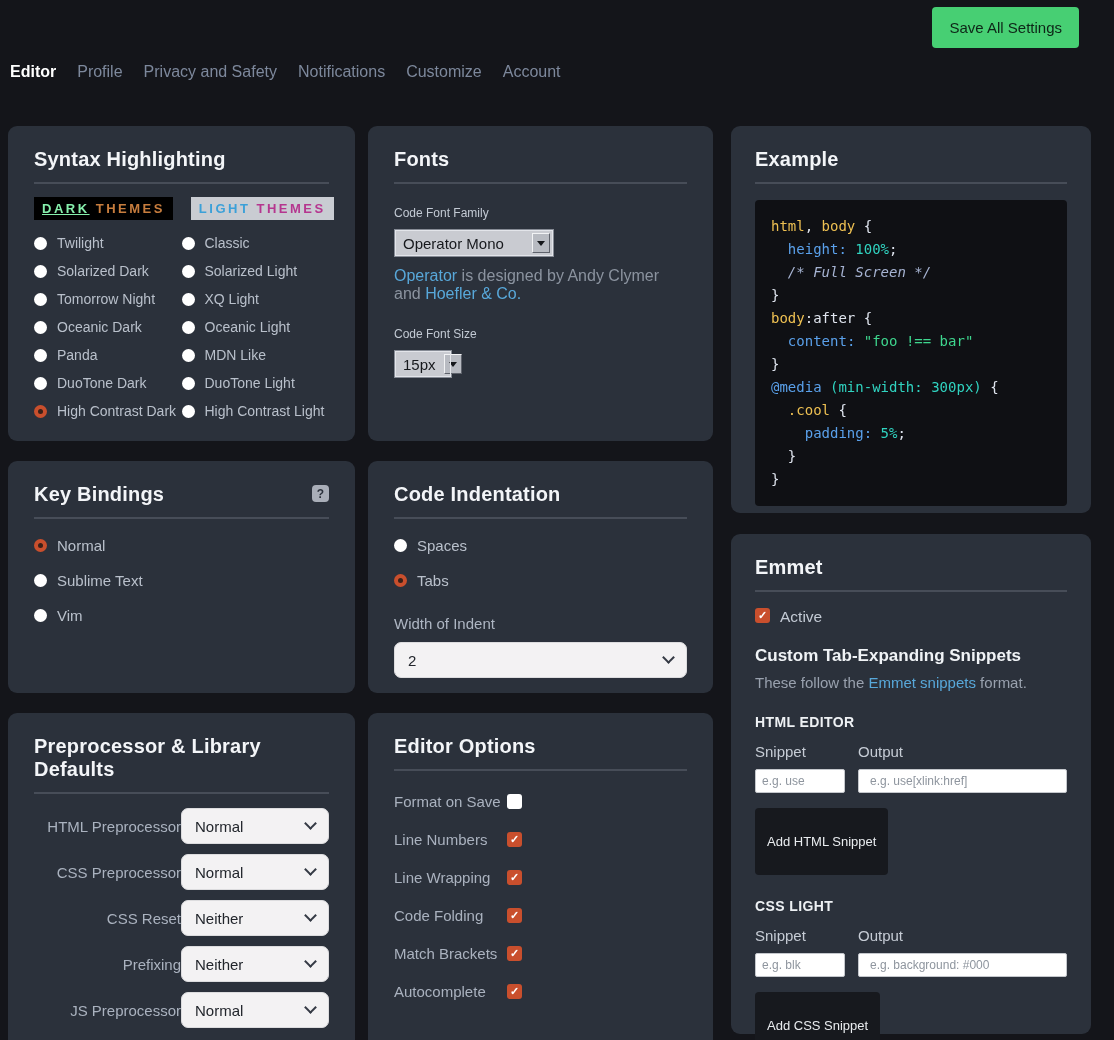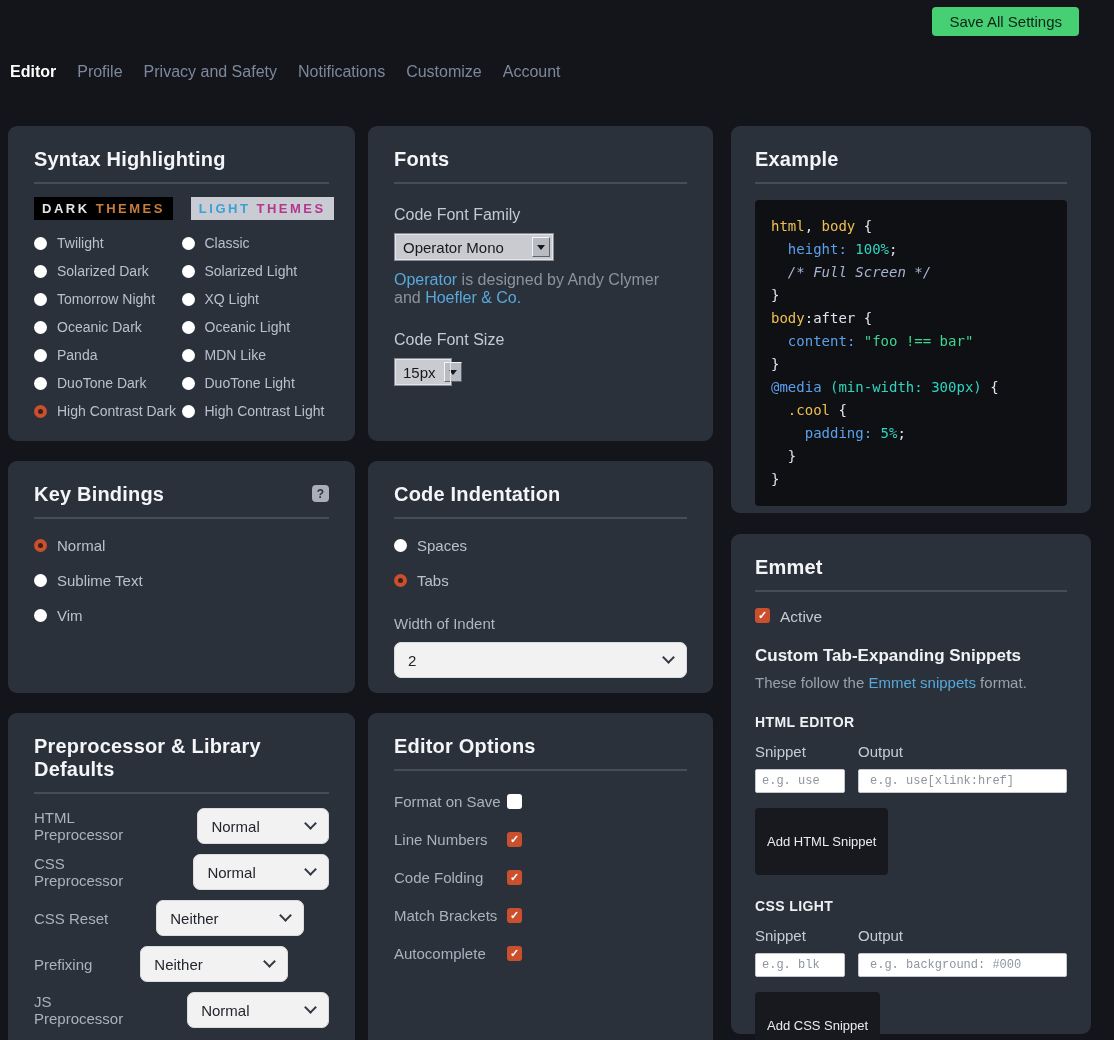--- a/index.html
+++ b/index.html
@@ -6,21 +6,21 @@
   html,body { width:1114px; height:1040px; }
   body {
     background:#14151a;
     font-family:"Liberation Sans", sans-serif;
     position:relative;
     overflow:hidden;
     color:#b9c0cb;
   }
   
   .save-btn {
-    position:absolute; top:7px; right:35px; height:29px;
+    position:absolute; top:7px; right:35px; height:41px;
     background:#47cf73; color:#0e2517; border:none; border-radius:4px;
     font-family:"Liberation Sans", sans-serif; font-size:15px; padding:0 17px; cursor:pointer;
   }
   .nav { position:absolute; top:63px; left:10px; display:flex; gap:21px; font-size:16px; }
   .nav-item { color:#7d889c; cursor:pointer; }
   .nav-item.active { color:#ffffff; font-weight:bold; }
   
   .col { position:absolute; top:110px;margin-top:16px; }
   .col1 { left:8px;   width:347px; }
   .col2 { left:368px; width:345px; }
@@ -37,21 +37,21 @@
   .h-fonts   { height:315px; margin-bottom:20px; }
   .h-indent  { height:232px; margin-bottom:20px; }
   .h-edopts  { height:344px; }
   .h-example { height:387px; margin-bottom:21px; padding-left:24px; padding-right:24px; }
   .h-emmet   { height:500px; margin-bottom:17px; padding-left:24px; padding-right:24px; }
   .h-sliver  { height:40px; }
   
   .badges { display:flex; gap:18px; margin-top:13px; }
   .badge { font-size:13px; font-weight:bold; letter-spacing:2.5px; padding:4px 8px; white-space:nowrap; }
   .badge.dark  { background:#000000; }
-  .badge.dark .p1 { color:#e5e5e5; }
+  .badge.dark .p1 { color:#86efac;text-decoration:underline; }
   .badge.dark .p2 { color:#c77d3e; }
   .badge.light { background:#c9ccd2; }
   .badge.light .p1 { color:#3ba0d8; }
   .badge.light .p2 { color:#b5368f; }
   
   .themes { display:flex; margin-top:15px; }
   .theme-col { width:50%; }
   .radio-row { display:flex; align-items:center; gap:10px; margin-bottom:12px; cursor:pointer; }
   .radio { width:13px; height:13px; border-radius:50%; background:#ffffff; flex:0 0 13px; position:relative; }
   .radio.sel { background:#c94f2d; }
@@ -80,57 +80,57 @@
   .wide-select { width:100%; margin-top:10px; }
   
   .legacy-select { display:inline-flex; align-items:center; justify-content:space-between; background:#c9cbd1; border:1px solid #868b95; outline:1px solid #e3e5ea; outline-offset:-2px; height:28px; cursor:pointer; }
   .legacy-value { padding:0 8px; font-size:15px; color:#17191d; white-space:nowrap; }
   .legacy-arrow { width:18px; height:20px; margin-right:3px; background:#b8bbc2; border-top:1px solid #f2f3f5; border-left:1px solid #f2f3f5; border-right:1px solid #5e626b; border-bottom:1px solid #5e626b; display:flex; align-items:center; justify-content:center; flex:0 0 18px; }
   .tri { width:0; height:0; border-left:4px solid transparent; border-right:4px solid transparent; border-top:5px solid #15171b; }
   .family-select { width:160px; margin-top:9px; }
   .size-select { width:58px; margin-top:9px; }
   .font-note { margin-top:10px; font-size:16px; color:#8b939f; }
   .link { color:#58a8da; cursor:pointer; }
-  .fonts-label { margin-top:24px; font-size:16px; color:#c3cad4; }
+  .fonts-label { margin-top:24px; font-size:12px; color:#c3cad4; }
   .fonts-label.first { margin-top:22px; }
   
   .code-box {
     margin-top:16px; background:#0f1014; border-radius:4px; padding:15px 16px;
     font-family:"DejaVu Sans Mono", monospace; font-size:14px; line-height:23px;
   }
   .code-line { white-space:pre; }
   .tok-y { color:#eec052; }
   .tok-b { color:#5aa0ea; }
   .tok-t { color:#30d3c0; }
   .tok-g { color:#3ed68e; }
   .tok-c { color:#a6b3d2; font-style:italic; }
   .tok-w { color:#dfe4ee; }
   
   .pp-rows { margin-top:14px; }
-  .pp-row { display:flex; align-items:center; justify-content:flex-start; margin-bottom:10px; height:36px;gap:48px; }
+  .pp-row { display:flex; align-items:center; justify-content:flex-end; margin-bottom:10px; height:36px; }
   .pp-label { font-size:15px; color:#aab2bf; }
   .pp-row .select { width:148px; }
   .auto-row { position:relative; margin-top:8px; height:24px; display:flex; align-items:center; }
   .auto-row .checkbox { position:absolute; left:218px; top:2px; }
   
   .eo-rows { margin-top:18px; }
   .eo-row { display:flex; align-items:center; margin-bottom:14px; height:24px; }
   .eo-label { font-size:15px; color:#aab2bf; width:113px; }
   
   .active-row { display:flex; align-items:flex-start; gap:10px; margin-top:16px; }
   .active-label { font-size:15.5px; color:#c3cad4; }
   .emmet-sub { margin-top:20px; font-size:17px; font-weight:bold; color:#f0f3f6; }
   .emmet-desc { margin-top:8px; font-size:15px; color:#99a1ae; }
   .em-head { margin-top:23px; font-size:14px; font-weight:bold; color:#eef1f4; letter-spacing:.4px; }
   .em-labels { display:flex; margin-top:13px; font-size:15px; color:#c6ccd5; }
   .em-labels .l1 { width:103px; }
   .em-inputs { display:flex; gap:13px; margin-top:9px; }
   .em-input {
     height:24px; background:#ffffff; border:1px solid #c4c7cc; border-radius:2px;
-    font-family:Liberation Mono, monospace; font-size:12px; color:#343a42; padding:0 6px;
+    font-family:Liberation Sans, sans-serif; font-size:12px; color:#343a42; padding:0 6px;
   }
   .em-input::placeholder { color:#8e959e; }
   .em-input.snip { width:90px; }
   .em-input.outp { width:212px;padding-left:11px; }
   .em-btn {
     margin-top:15px; background:#17191e; color:#e9ecef; border:none; border-radius:4px;
     font-family:"Liberation Sans", sans-serif; font-size:13px; padding:26px 12px; cursor:pointer; display:inline-block;
   }
 </style>
 </head>
@@ -332,20 +332,24 @@
   <section class="card h-edopts">
     <h2>Editor Options</h2>
     <hr class="divider">
     <div class="eo-rows" id="editor-option-rows">
         <div class="eo-row">
           <span class="eo-label">Format on Save</span>
           <span class="checkbox unchecked"></span>
         </div>
         <div class="eo-row">
           <span class="eo-label">Line Numbers</span>
+          <span class="checkbox checked"></span>
+        </div>
+        <div class="eo-row">
+          <span class="eo-label">Line Wrapping</span>
           <span class="checkbox checked"></span>
         </div>
         <div class="eo-row">
           <span class="eo-label">Code Folding</span>
           <span class="checkbox checked"></span>
         </div>
         <div class="eo-row">
           <span class="eo-label">Match Brackets</span>
           <span class="checkbox checked"></span>
         </div>

